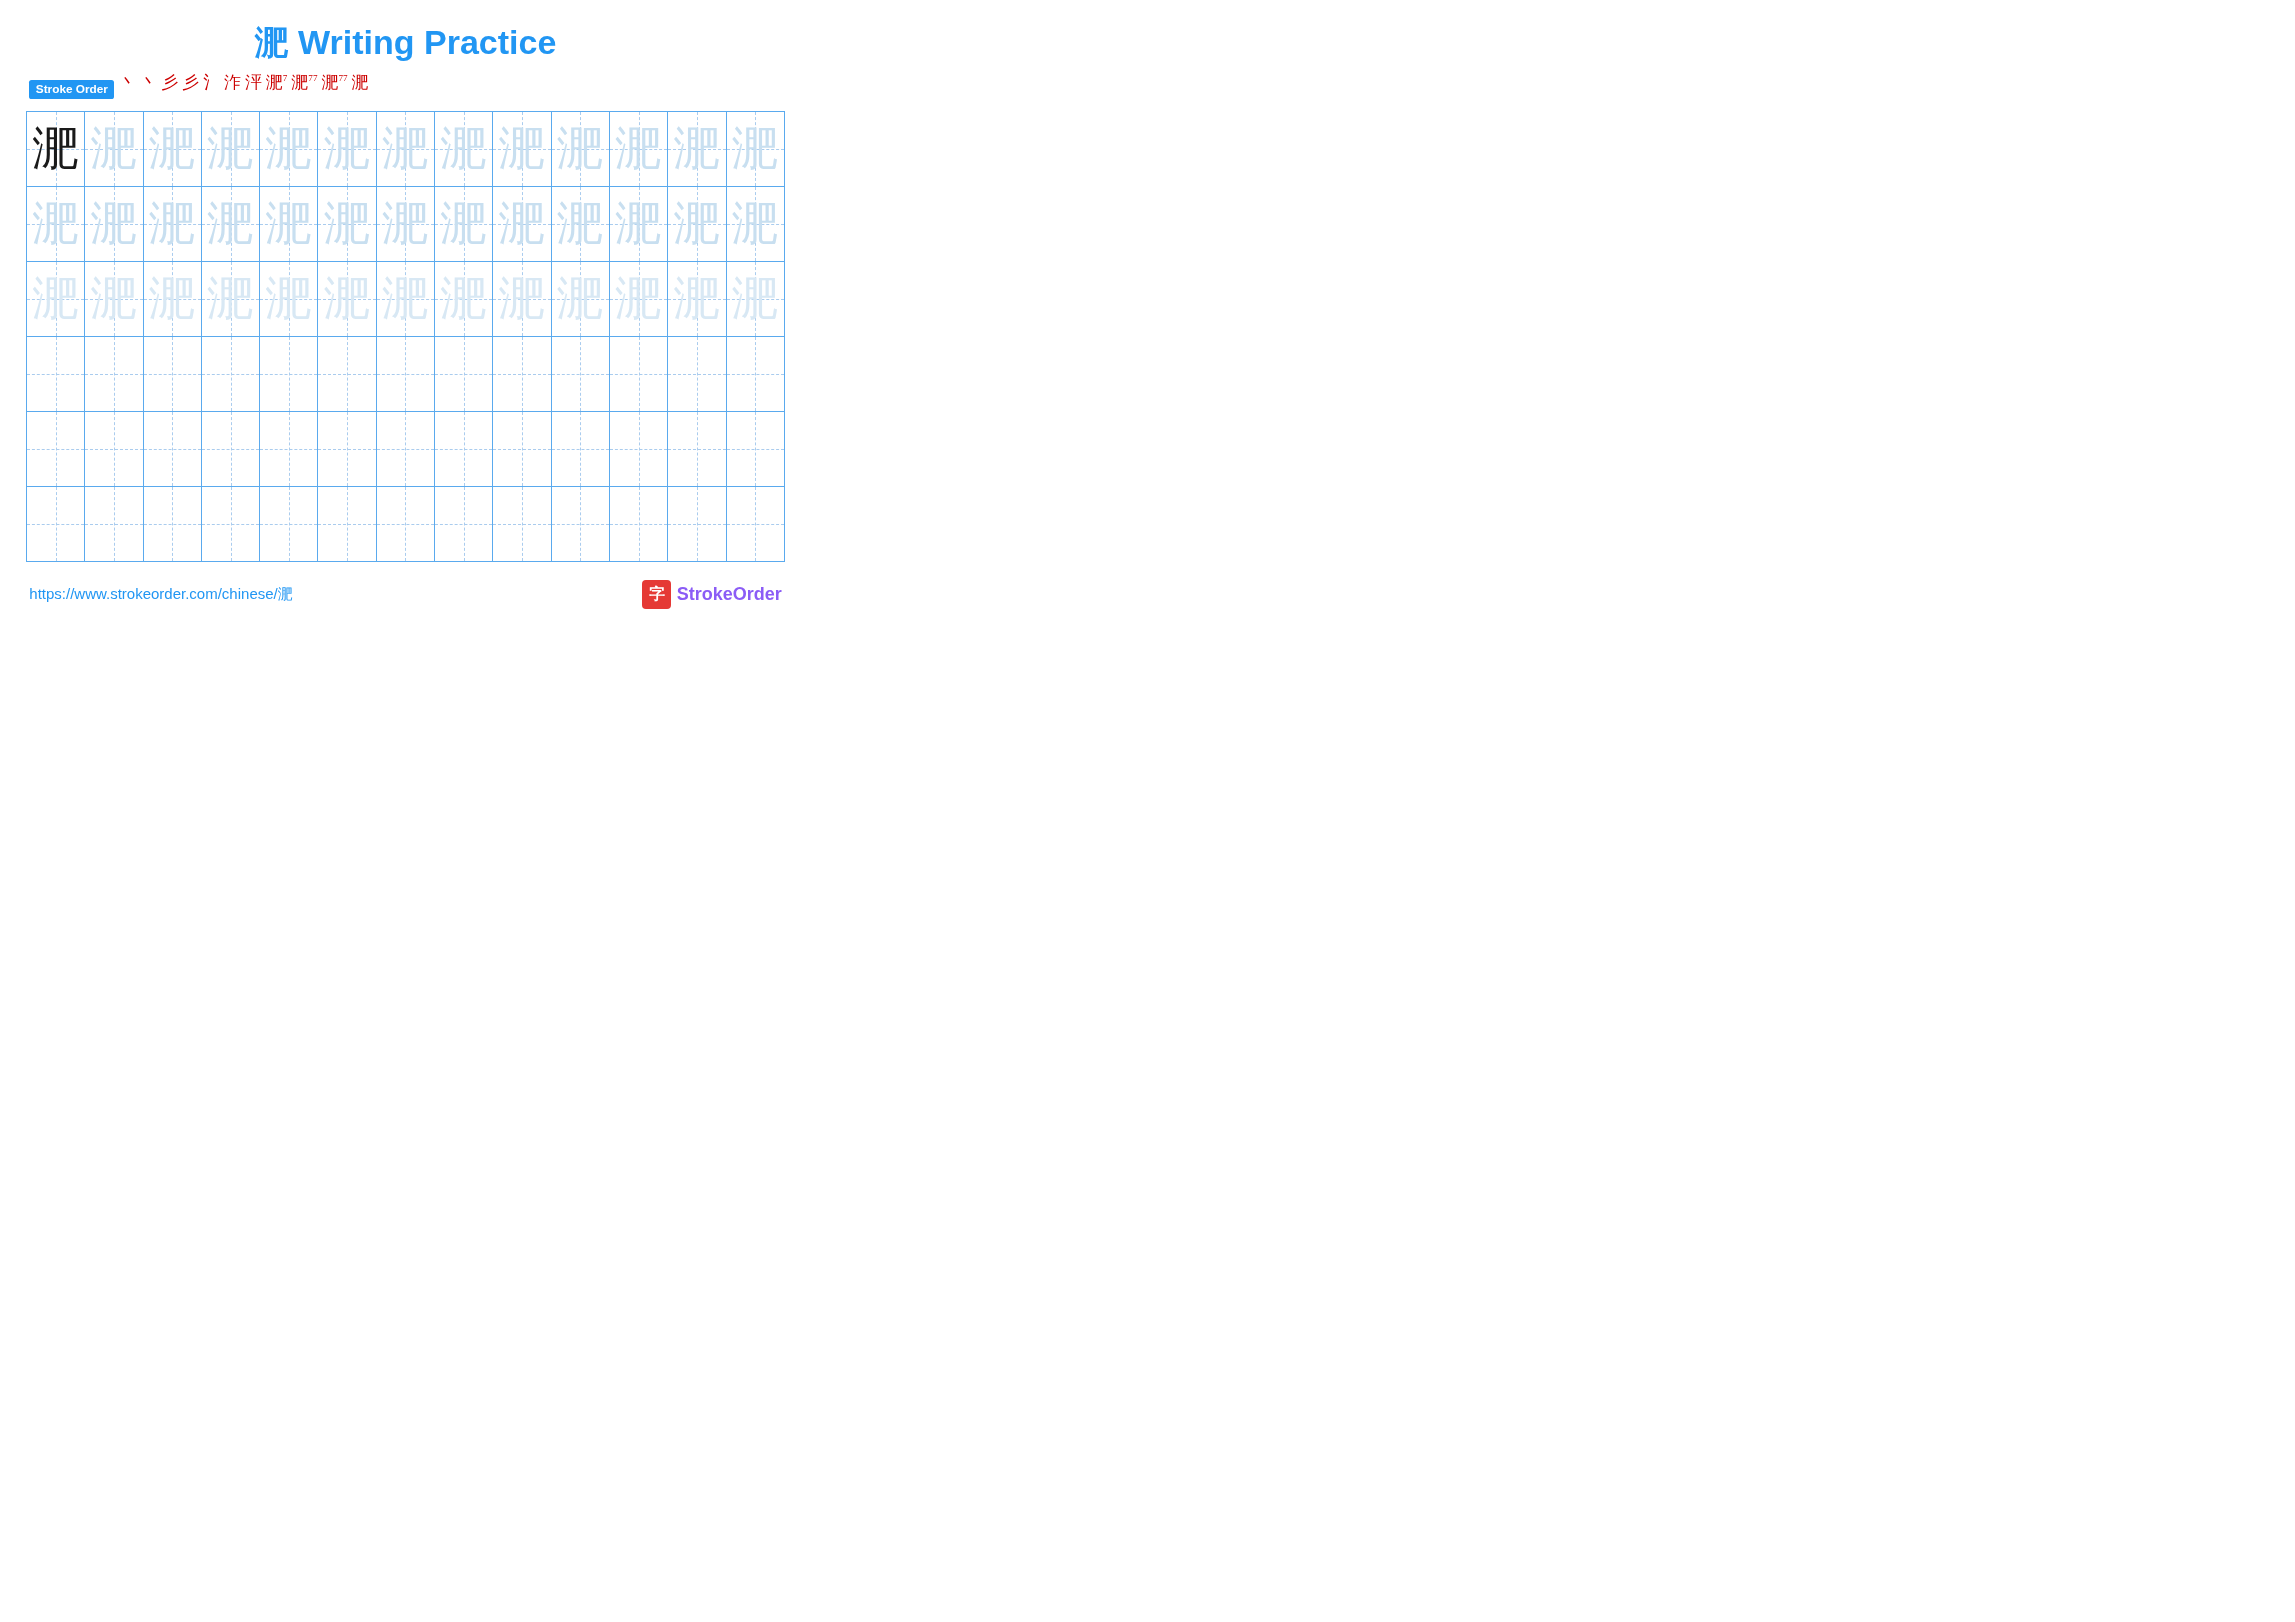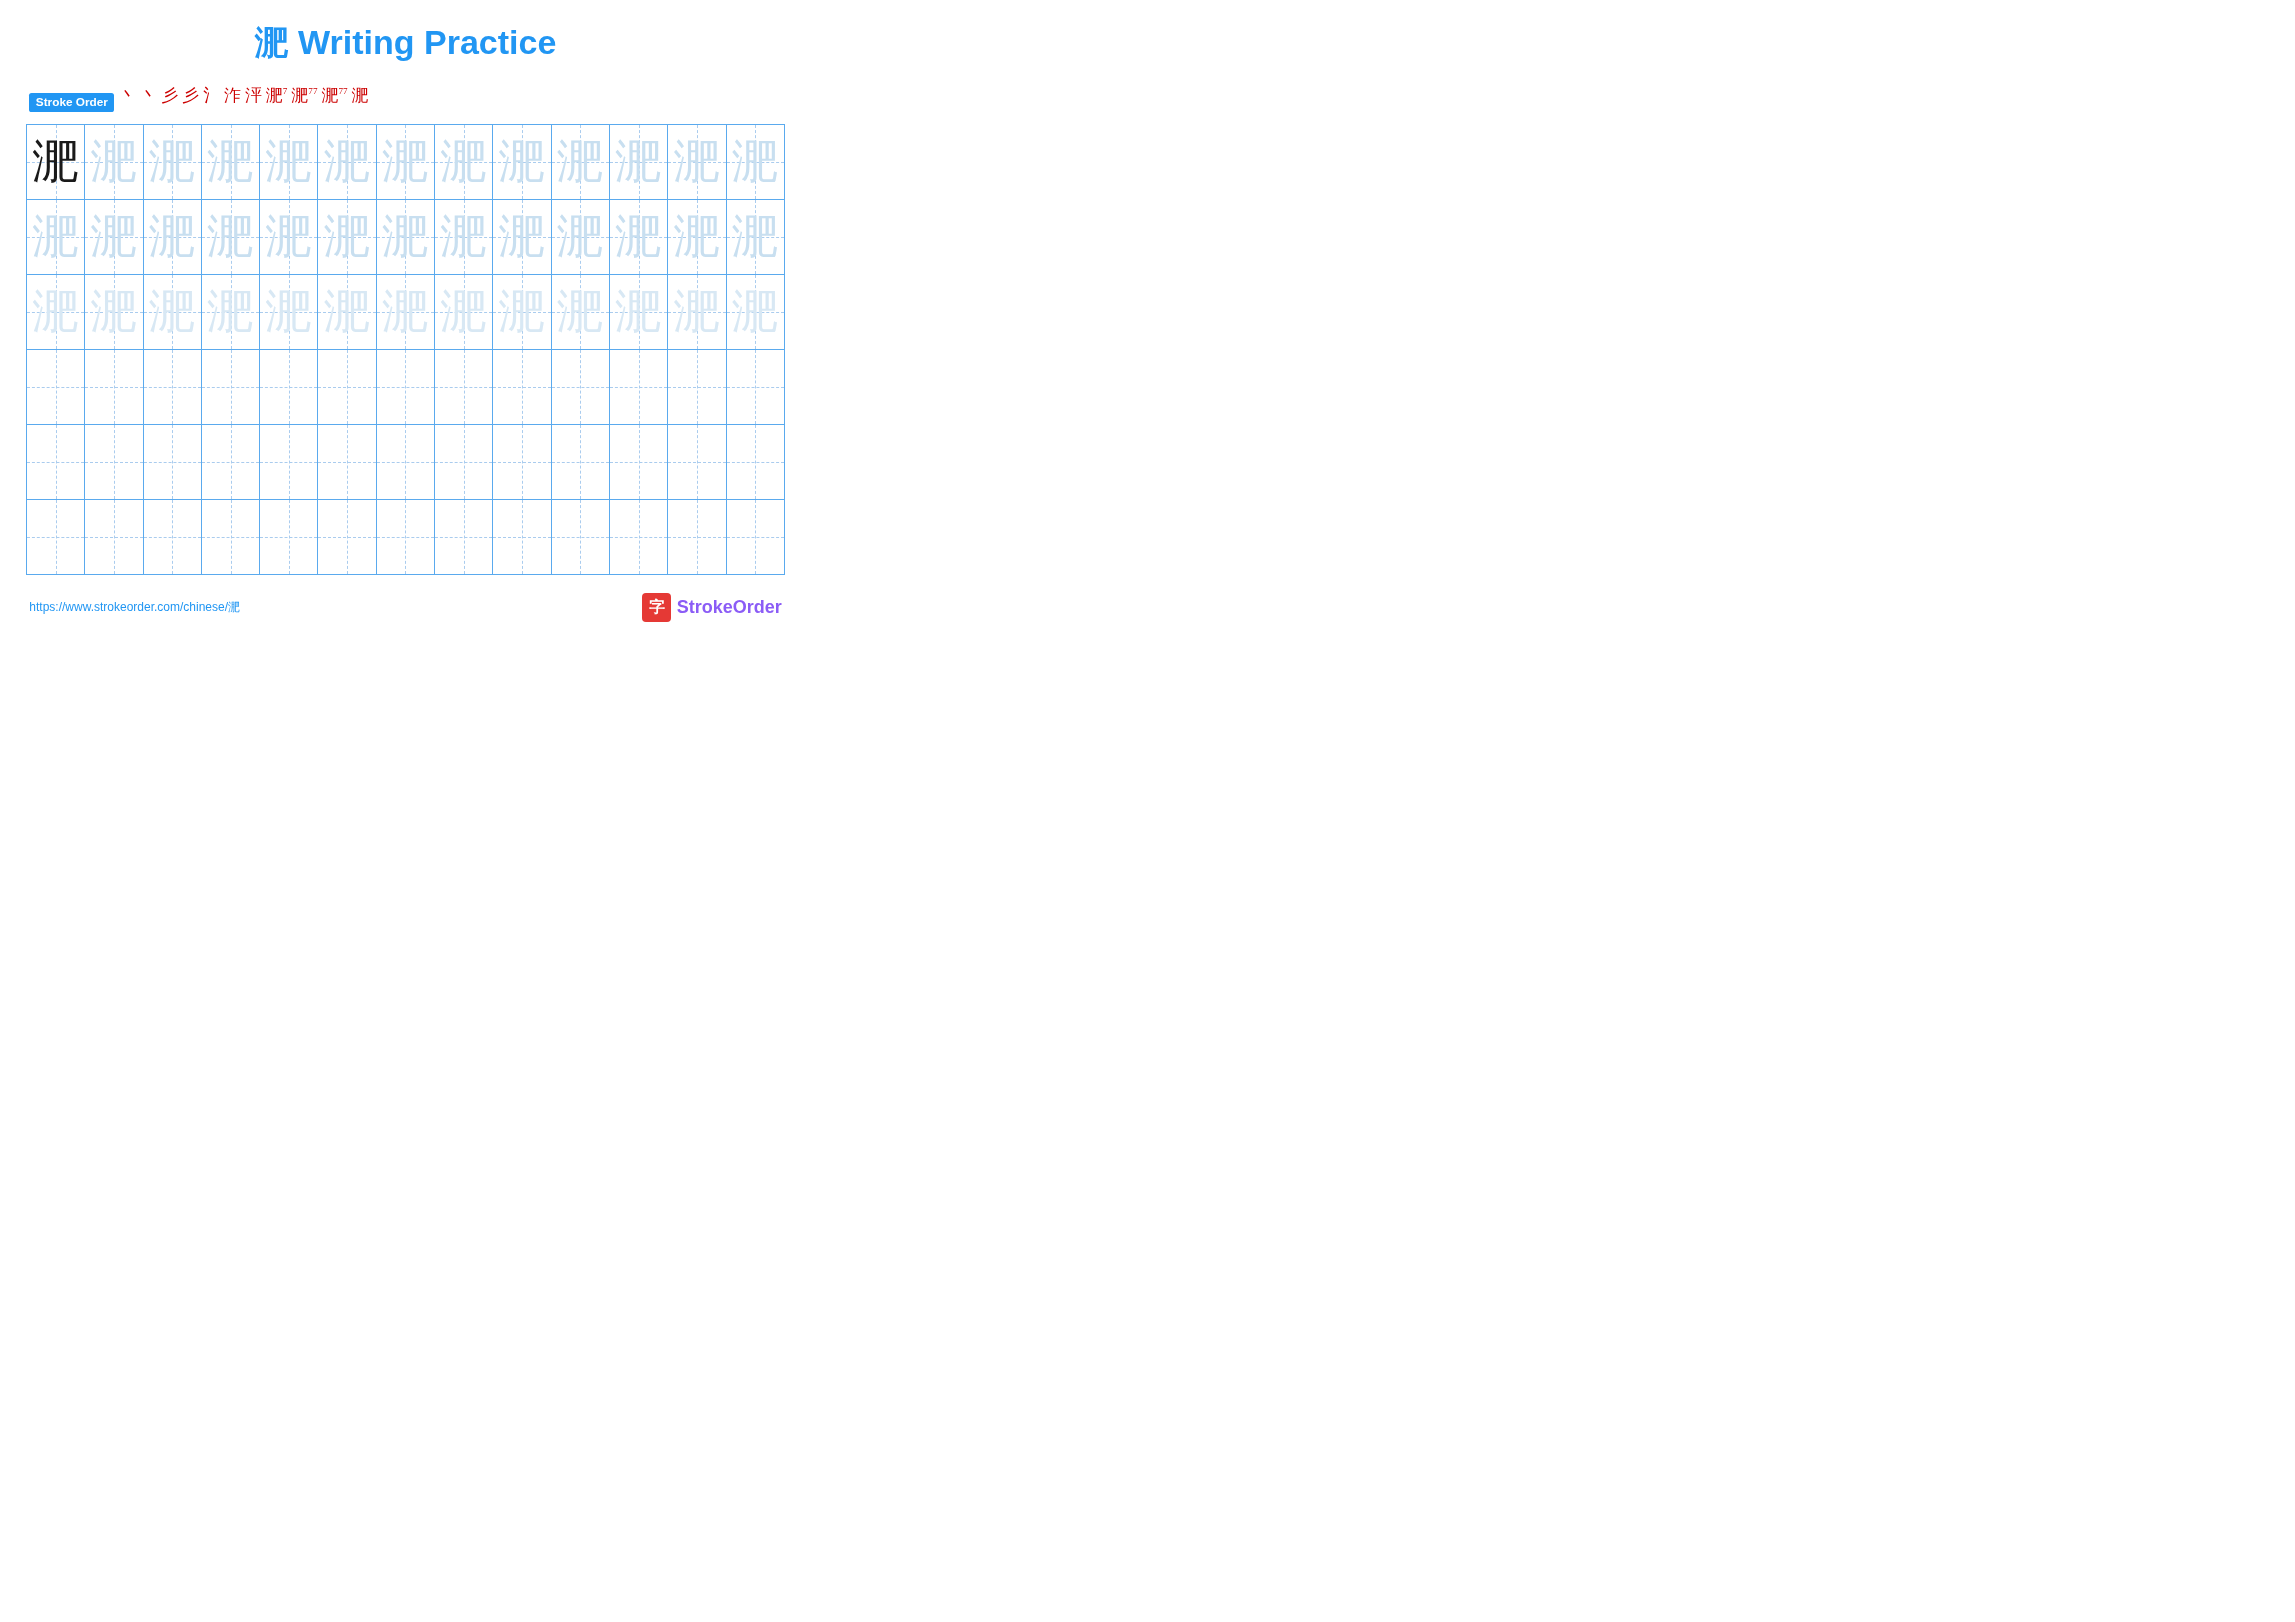--- a/index.html
+++ b/index.html
@@ -11,21 +11,20 @@
       padding: 19.6px 26px;
       position: relative;
     }
 
     
     .title {
       text-align: center;
       font-size: 34px;
       font-weight: bold;
       color: #2196F3;
-      margin-bottom: 13px;
       font-family: Arial, sans-serif;
     }
 
     
     .stroke-order-row {
       display: flex;
       align-items: center;
       margin-bottom: 11.8px;
       gap: 5.2px;
       padding-left: 3.3px;
@@ -118,21 +117,21 @@
     .footer {
       display: flex;
       justify-content: space-between;
       align-items: center;
       margin-top: 18.3px;
       padding: 0 3.3px;
     }
 
     .footer-url {
       color: #2196F3;
-      font-size: 12px;
+      font-size: 15px;
       font-family: Arial, sans-serif;
     }
 
     .footer-logo {
       display: flex;
       align-items: center;
       gap: 5.2px;
     }
 
     .footer-logo-icon {

